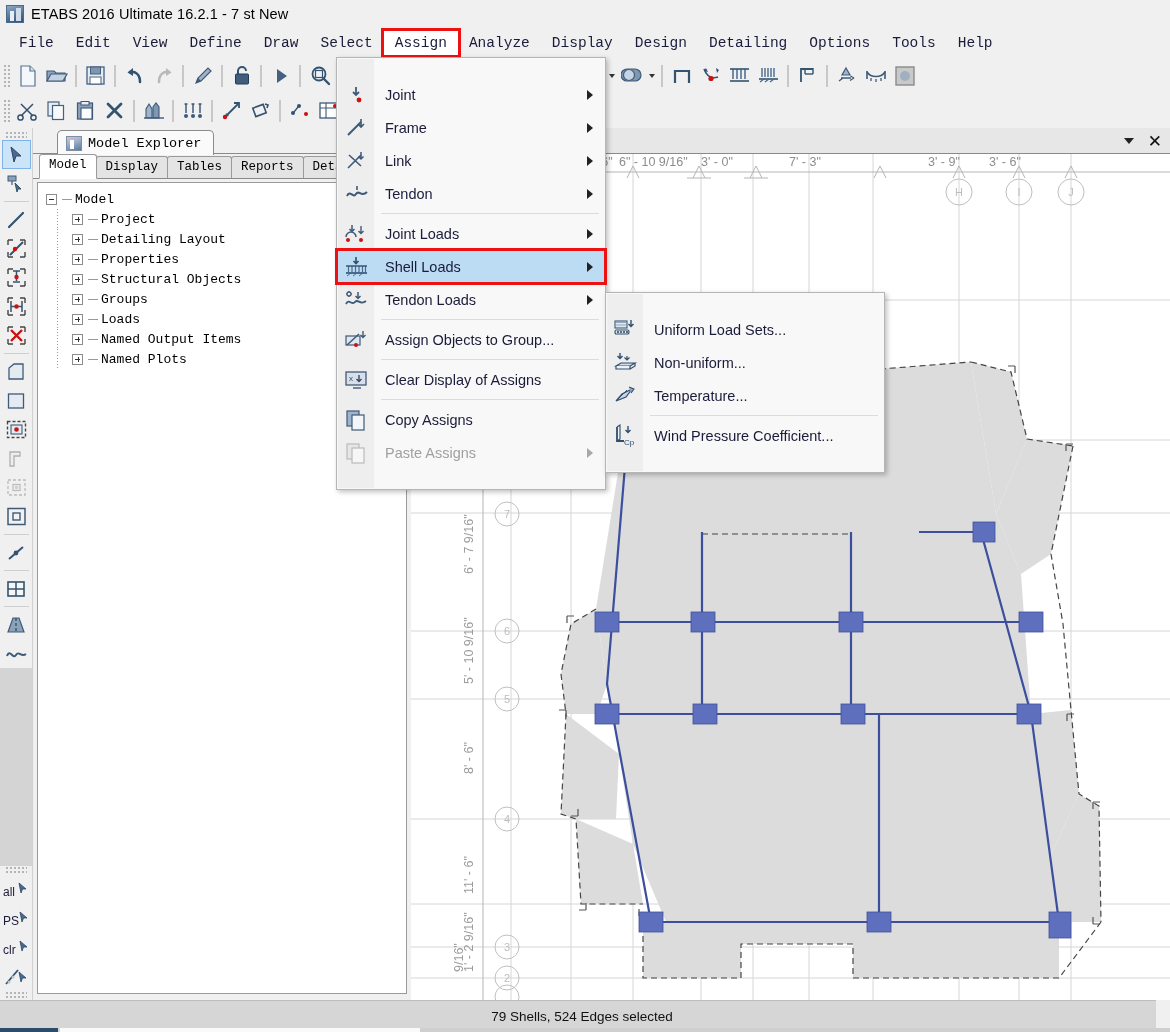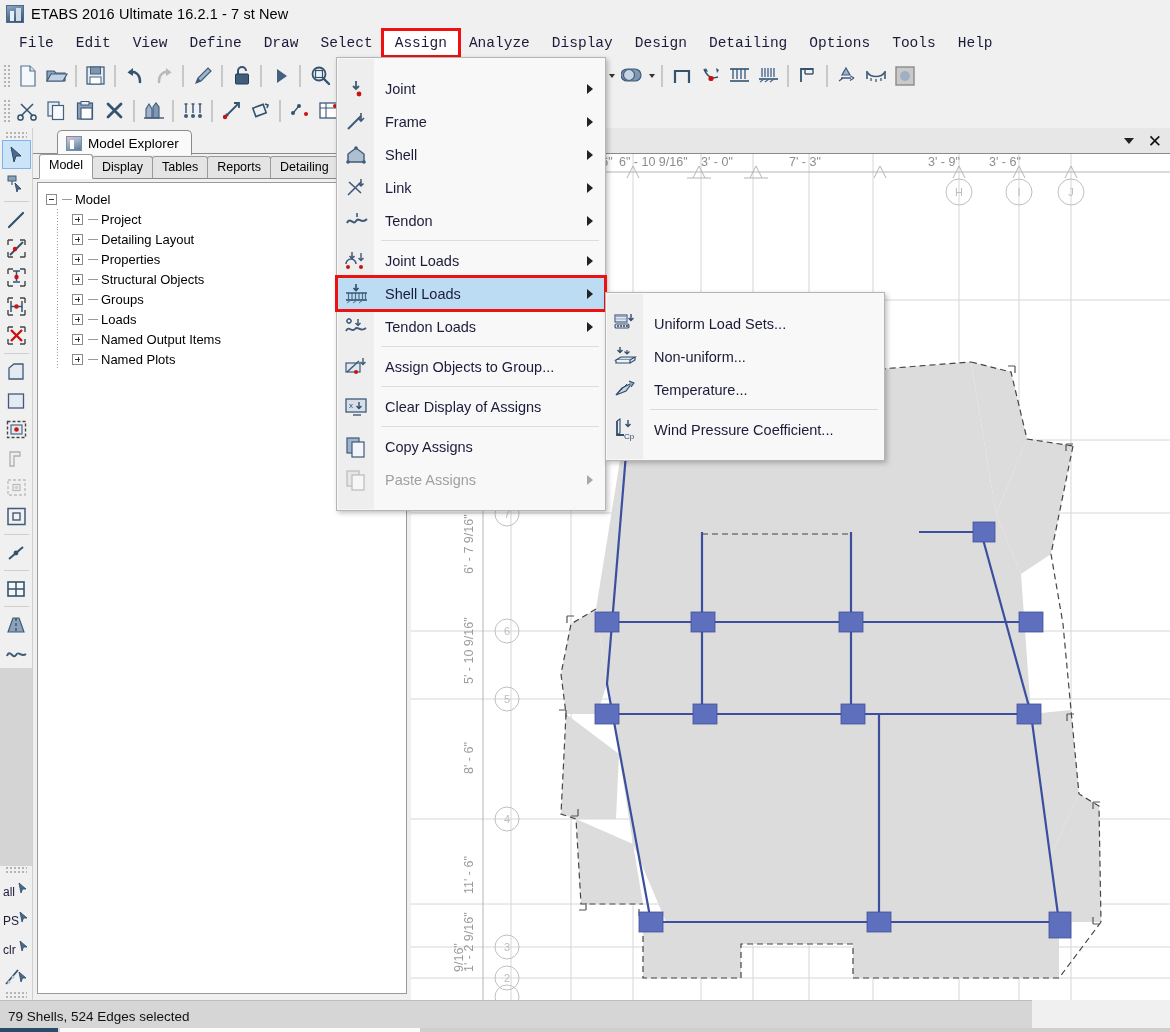--- a/index.html
+++ b/index.html
@@ -108,20 +108,21 @@
     background: #cce4f7; border: 1px solid #7eb4ea;
   }
   .vsep { width: 25px; height: 1px; background: #cfcfcf; margin: 3px 0; flex:none;}
   .vfill { flex: 1 1 auto; width: 100%; background: #d4d4d4; }
 
   
   .explorer {
     position: absolute; left: 33px; top: 128px;
     width: 378px; height: 872px;
     background: #f0f0f0;
+    font-family: Liberation Mono, monospace;
   }
   .exp-tabstrip {
     position: relative; height: 26px; width: 100%;
     background: #f0f0f0;
     border-bottom: 1px solid #8a8a8a;
   }
   .exp-tab {
     position: absolute; left: 24px; top: 2px;
     height: 25px; padding: 0 12px 0 8px;
     background: #fafafa;
@@ -224,21 +225,21 @@
     overflow: hidden;
   }
 
   
   .dropdown {
     position: absolute;
     background: #f8f8f8;
     border: 1px solid #b5b5b5;
     box-shadow: 2px 2px 5px rgba(0,0,0,0.25);
     z-index: 50;
-    padding: 14px 0;
+    padding: 20px 0;
   }
   #assign-menu { left: 336px; top: 57px; width: 270px; }
   #shell-submenu { left: 605px; top: 292px; width: 280px; }
   .dd-gutter {
     position: absolute; left: 1px; top: 1px; bottom: 1px; width: 36px;
     background: #eeeeee;
   }
   .dd-item {
     position: relative; height: 33px;
     display: flex; align-items: center;
@@ -265,24 +266,24 @@
     width:0;height:0;
     border-top: 5px solid transparent; border-bottom: 5px solid transparent;
     border-left: 6px solid #222;
   }
   .dd-sep {
     height: 1px; background: #dcdcdc; margin: 3px 6px 3px 44px; position:relative; z-index:2;
   }
 
   
   .statusbar {
-    position: absolute; left: 0; bottom: 0; width: 1032px; height: 32px;
+    position: absolute; left: 0; bottom: 0; width: 1156px; height: 32px;
     background: #d6d6d6;
     border-top: 1px solid #bdbdbd;
-    display: flex; align-items: center;
+    display: flex; align-items: center; justify-content: center;
   }
   .status-text {
     font-size: 13.5px; color: #111; padding-left: 8px;
   }
   .status-strip {
     position:absolute; left:0; bottom:0; height: 4px; width: 1170px;
     background: #d6d6d6;
   }
   .status-seg { position:absolute; bottom:0; height:4px; background:#bdbdbd; }
 
@@ -1026,32 +1027,20 @@
       <span class="dd-icon">
         <svg width="24" height="22" viewBox="0 0 24 22">
             <path d="M3 18L16 5" stroke="#3f5a78" stroke-width="2"></path>
             <path d="M16 2v7M13 7l3 3 3-3" stroke="#3f5a78" stroke-width="1.6" fill="none"></path>
           </svg>
       </span>
       <span>Frame</span>
       <span class="dd-arrow"></span>
     </div>
 
-    <div class="dd-item">
-      <span class="dd-icon">
-        <svg width="24" height="22" viewBox="0 0 24 22">
-            <path d="M3 18V10l8-6 8 6v8z" fill="#aebfd2" stroke="#3f5a78" stroke-width="1.4"></path>
-            <circle cx="3" cy="18" r="1.8" fill="#3f5a78"></circle>
-            <circle cx="19" cy="18" r="1.8" fill="#3f5a78"></circle>
-            <circle cx="11" cy="4" r="1.8" fill="#3f5a78"></circle>
-          </svg>
-      </span>
-      <span>Shell</span>
-      <span class="dd-arrow"></span>
-    </div>
 
     <div class="dd-item">
       <span class="dd-icon">
         <svg width="24" height="22" viewBox="0 0 24 22">
             <path d="M3 18L16 5M16 16L4 5" stroke="#3f5a78" stroke-width="1.6"></path>
             <path d="M16 2v6M13.5 6.5L16 9l2.5-2.5" stroke="#3f5a78" stroke-width="1.5" fill="none"></path>
           </svg>
       </span>
       <span>Link</span>
       <span class="dd-arrow"></span>

